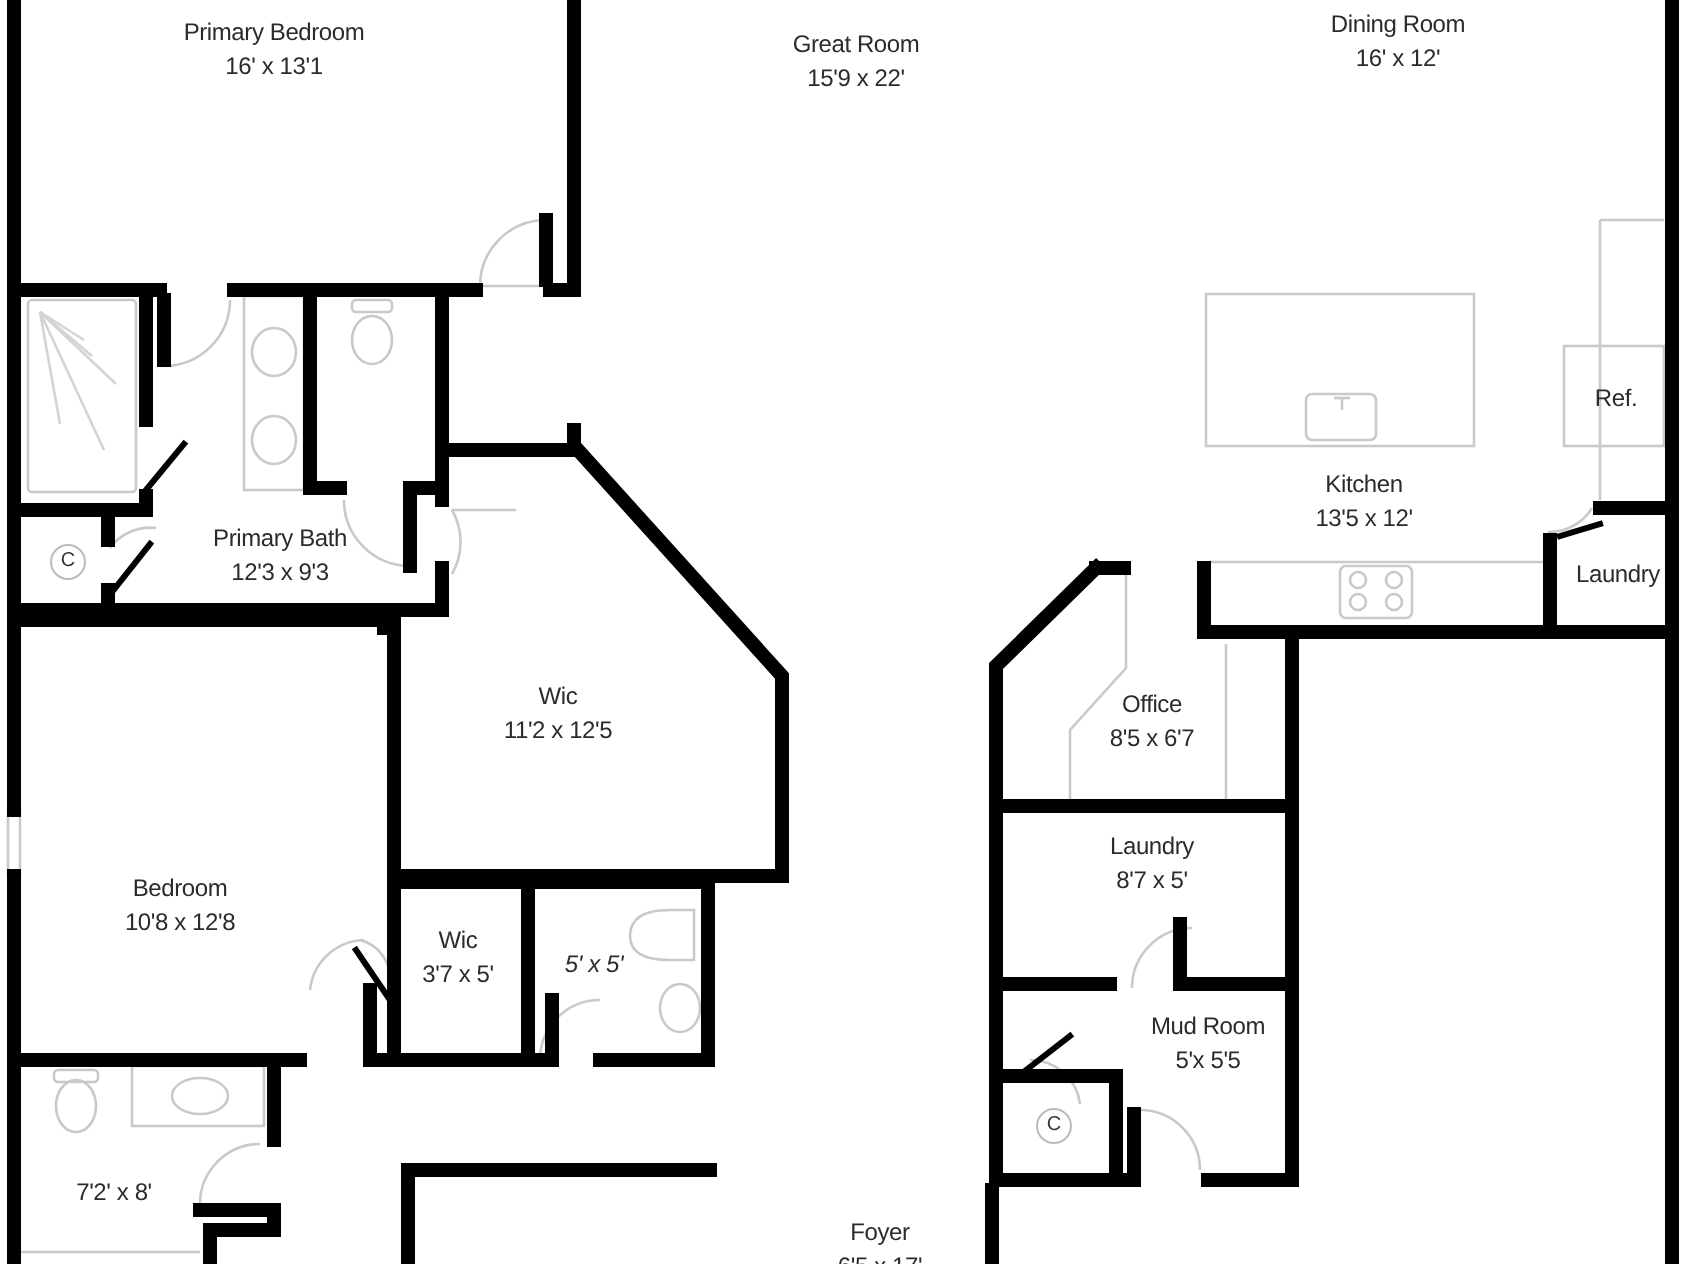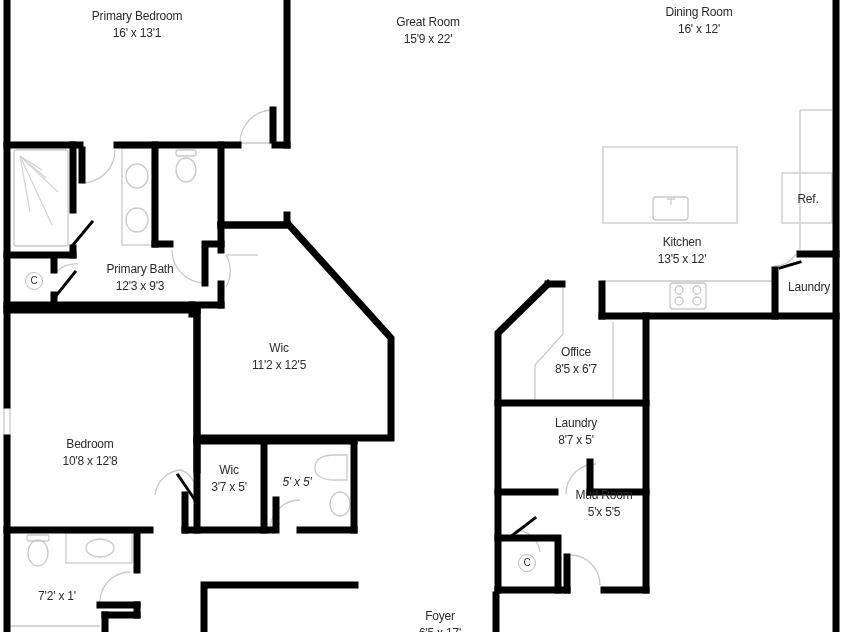--- a/index.html
+++ b/index.html
@@ -199,26 +199,26 @@
   <span class="name">Bedroom</span>
   <span class="dim">10'8 x 12'8</span>
 </div>
 <div class="label" style="left:229px; top:462px;">
   <span class="name">Wic</span>
   <span class="dim">3'7 x 5'</span>
 </div>
 <div class="label" style="left:297px; top:474px;font-style:italic;">
   <span class="dim">5' x 5'</span>
 </div>
-<div class="label" style="left:604px; top:487px;">
+<div class="label" style="left:604px; top:505px;">
   <span class="name">Mud Room</span>
   <span class="dim">5'x 5'5</span>
 </div>
 <div class="label" style="left:57px; top:588px;">
-  <span class="dim">7'2' x 1'</span>
+  <span class="dim">7'2' x 8'</span>
 </div>
 <div class="label" style="left:440px; top:608px;">
   <span class="name">Foyer</span>
   <span class="dim">6'5 x 17'</span>
 </div>
 
 <div class="label" style="left:808px; top:191px;">
   <span>Ref.</span>
 </div>
 <div class="closet-c" style="left:25px; top:272px;">

